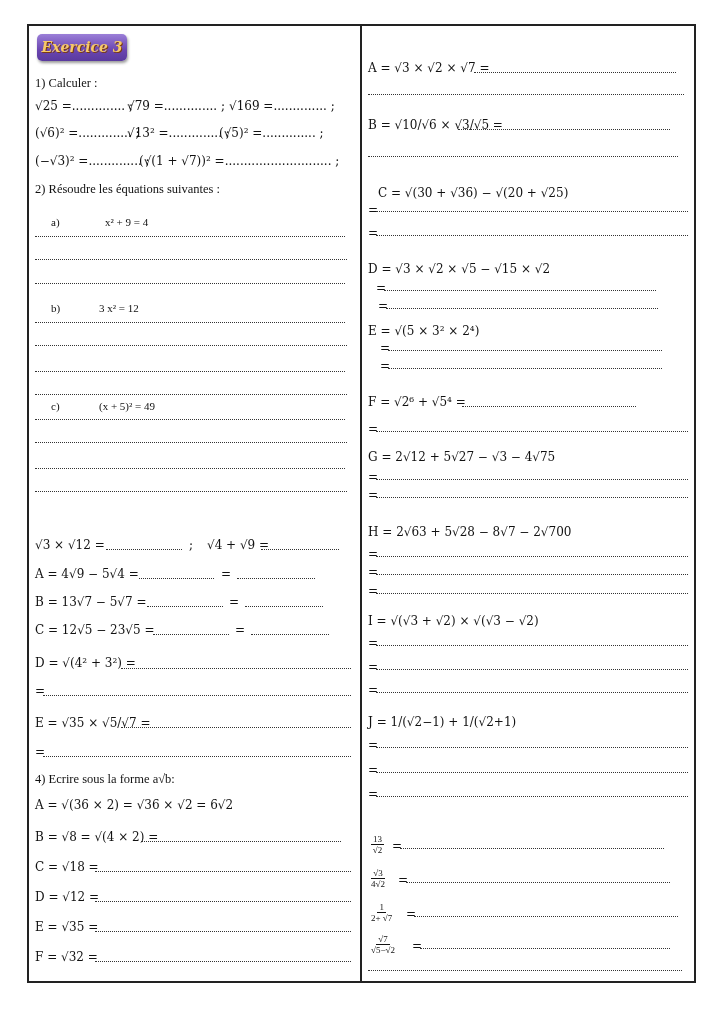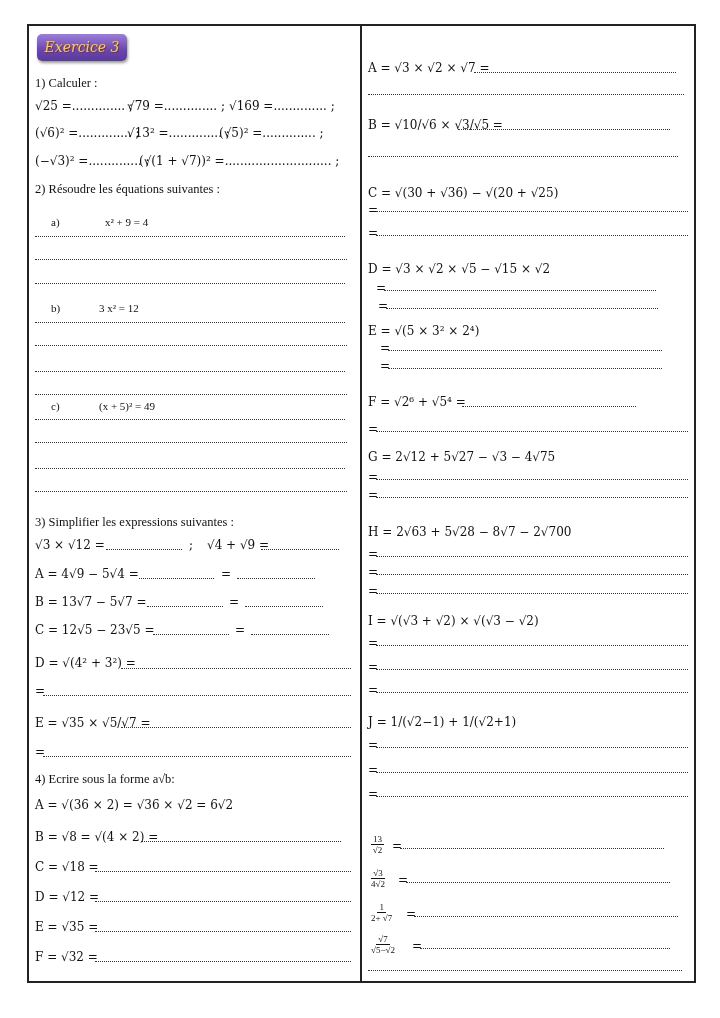--- a/index.html
+++ b/index.html
@@ -14,21 +14,21 @@
   .col-right { flex: 1; }
   .abs { position: absolute; white-space: nowrap; }
   .txt { font-size: 12.5px; }
   .math { font-family: "DejaVu Serif", serif; font-size: 12px; }
   .line { position: absolute; height: 0; border-bottom: 1px dotted #333; }
   .badge {
     position: absolute; left: 8px; top: 8px; width: 90px; height: 27px;
     border-radius: 5px;
     background: linear-gradient(#9b7fd8, #6a45b0 60%, #5a3a9e);
     box-shadow: 1px 2px 3px rgba(0,0,0,0.4);
-    color: #f6c96a; font-family: "DejaVu Serif", serif; font-style: italic; font-weight: normal;
+    color: #f6c96a; font-family: "DejaVu Serif", serif; font-style: italic; font-weight: bold;
     font-size: 14px; text-align: center; line-height: 27px;
     text-shadow: 1px 1px 0 #7a3b10;
   }
   .frac { display: inline-flex; flex-direction: column; align-items: center; vertical-align: middle; font-size: 9px; line-height: 10px; margin: 0 3px; }
   .frac .num { border-bottom: 1px solid #111; padding: 0 2px; }
 </style>
 </head>
 <body>
 
 <div class="sheet">
@@ -60,21 +60,20 @@
     <div class="line" style="left:6px;width:310px;top:345px"></div>
     <div class="line" style="left:6px;width:312px;top:368px"></div>
 
     <div class="abs txt" style="left:22px;top:374px;font-size:11px">c)</div>
     <div class="abs txt" style="left:70px;top:374px;font-size:11px">(x + 5)² =  49</div>
     <div class="line" style="left:6px;width:310px;top:393px"></div>
     <div class="line" style="left:6px;width:312px;top:416px"></div>
     <div class="line" style="left:6px;width:310px;top:442px"></div>
     <div class="line" style="left:6px;width:312px;top:465px"></div>
 
-    <div class="abs txt" style="left:6px;top:489px">3) Simplifier les expressions suivantes :</div>
     <div class="abs math" style="left:6px;top:512px">√3 × √12 =</div>
     <div class="line" style="left:77px;width:76px;top:523px"></div>
     <div class="abs math" style="left:160px;top:512px">;</div>
     <div class="abs math" style="left:178px;top:512px">√4 + √9 =</div>
     <div class="line" style="left:232px;width:78px;top:523px"></div>
 
     <div class="abs math" style="left:6px;top:541px">A = 4√9 − 5√4  =</div>
     <div class="line" style="left:110px;width:75px;top:552px"></div>
     <div class="abs math" style="left:192px;top:541px">=</div>
     <div class="line" style="left:208px;width:78px;top:552px"></div>
@@ -116,21 +115,21 @@
   <div class="col col-right">
 
     <div class="abs math" style="left:6px;top:35px">A = √3 × √2 × √7 =</div>
     <div class="line" style="left:112px;width:202px;top:46px"></div>
     <div class="line" style="left:6px;width:316px;top:68px"></div>
 
     <div class="abs math" style="left:6px;top:92px">B = √10/√6 × √3/√5  =</div>
     <div class="line" style="left:96px;width:212px;top:103px"></div>
     <div class="line" style="left:6px;width:310px;top:130px"></div>
 
-    <div class="abs math" style="left:6px;top:160px">C = √(30 + √36) − √(20 + √25)</div>
+    <div class="abs math" style="left:16px;top:160px">C = √(30 + √36) − √(20 + √25)</div>
     <div class="abs math" style="left:6px;top:177px">=</div>
     <div class="line" style="left:14px;width:312px;top:185px"></div>
     <div class="abs math" style="left:6px;top:200px">=</div>
     <div class="line" style="left:14px;width:312px;top:209px"></div>
 
     <div class="abs math" style="left:6px;top:236px">D = √3 × √2 × √5 − √15 × √2</div>
     <div class="abs math" style="left:14px;top:255px">=</div>
     <div class="line" style="left:22px;width:272px;top:264px"></div>
     <div class="abs math" style="left:16px;top:273px">=</div>
     <div class="line" style="left:24px;width:272px;top:282px"></div>

